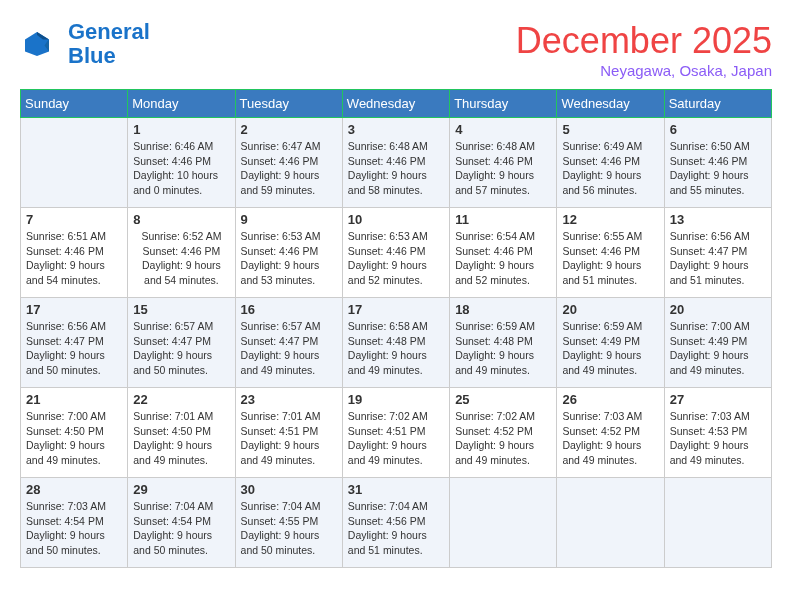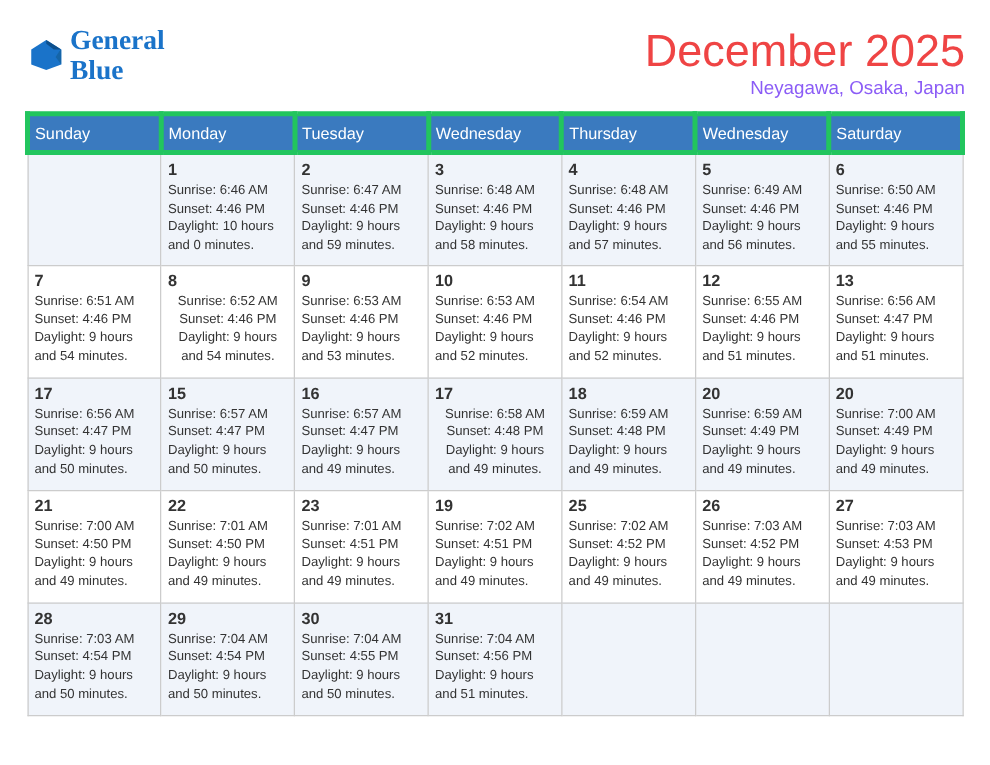--- a/index.html
+++ b/index.html
@@ -51,21 +51,21 @@
       border-collapse: collapse;
       font-size: 11px;
     }
     thead tr th {
       background-color: #3a7abf;
       color: #fff;
       padding: 6px 4px;
       text-align: left;
       font-size: 13px;
       font-weight: normal;
-      border: 4px solid #22c55e;
+      border: 1px solid #22c55e;
     }
     tbody tr td {
       border: 1px solid #ccc;
       vertical-align: top;
       padding: 4px 5px;
       min-height: 80px;
       height: 90px;
       width: calc(100% / 7);
     }
     tbody tr:nth-child(odd) td {
@@ -90,21 +90,21 @@
 </head>
 <body>
 
 <div class="header">
   <div class="logo">
     <svg class="logo-icon" viewBox="0 0 40 40">
       <polygon points="20,4 36,14 36,30 20,36 4,30 4,14" fill="#1a73c9"></polygon>
       <polygon points="20,4 36,14 28,14 20,8" fill="#0d4f8c"></polygon>
       <polygon points="36,14 36,30 30,22 34,16" fill="#1565a8"></polygon>
     </svg>
-    <div style="margin-left:4px;font-family:Liberation Serif, serif;">
+    <div style="margin-left:16px;">
       <div class="logo-text">
         <span>General</span>
       </div>
       <div class="logo-text" style="color:#1a73c9;">Blue</div>
     </div>
   </div>
   <div class="title-block">
     <div class="month-title">December 2025</div>
     <div class="location">Neyagawa, Osaka, Japan</div>
   </div>
@@ -236,21 +236,21 @@
         </td>
         <td>
           <span class="day-number">16</span>
           <div class="day-info" style="white-space: pre-line;">Sunrise: 6:57 AM
 Sunset: 4:47 PM
 Daylight: 9 hours
 and 49 minutes.</div>
         </td>
         <td>
           <span class="day-number">17</span>
-          <div class="day-info" style="white-space: pre-line; text-align: center;">Sunrise: 6:58 AM
+          <div class="day-info" style="white-space: pre-line;">Sunrise: 6:58 AM
 Sunset: 4:48 PM
 Daylight: 9 hours
 and 49 minutes.</div>
         </td>
         <td>
           <span class="day-number">18</span>
           <div class="day-info" style="white-space: pre-line;">Sunrise: 6:59 AM
 Sunset: 4:48 PM
 Daylight: 9 hours
 and 49 minutes.</div>

